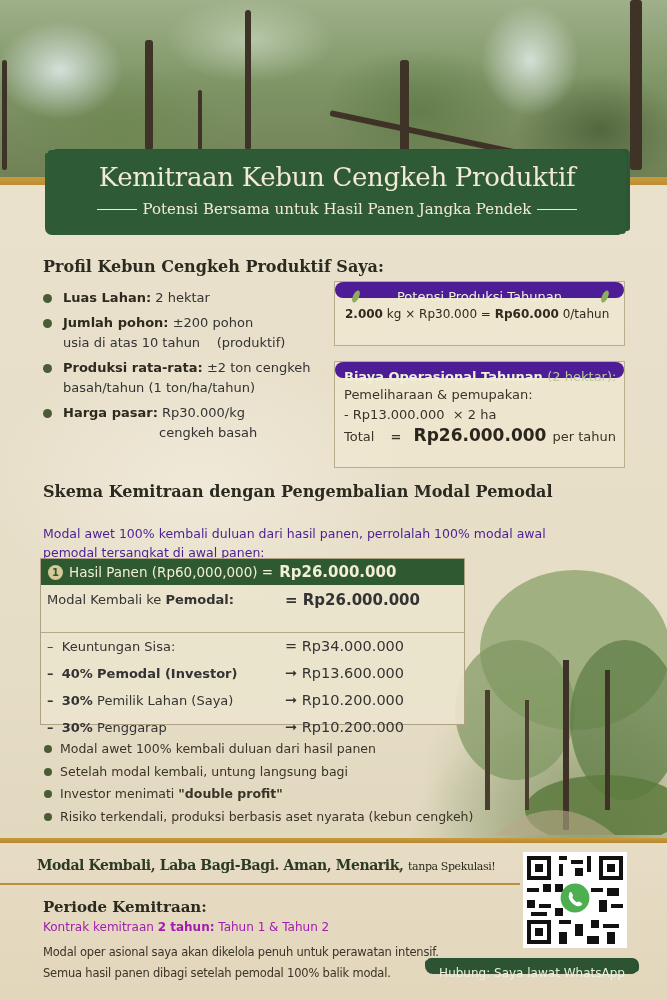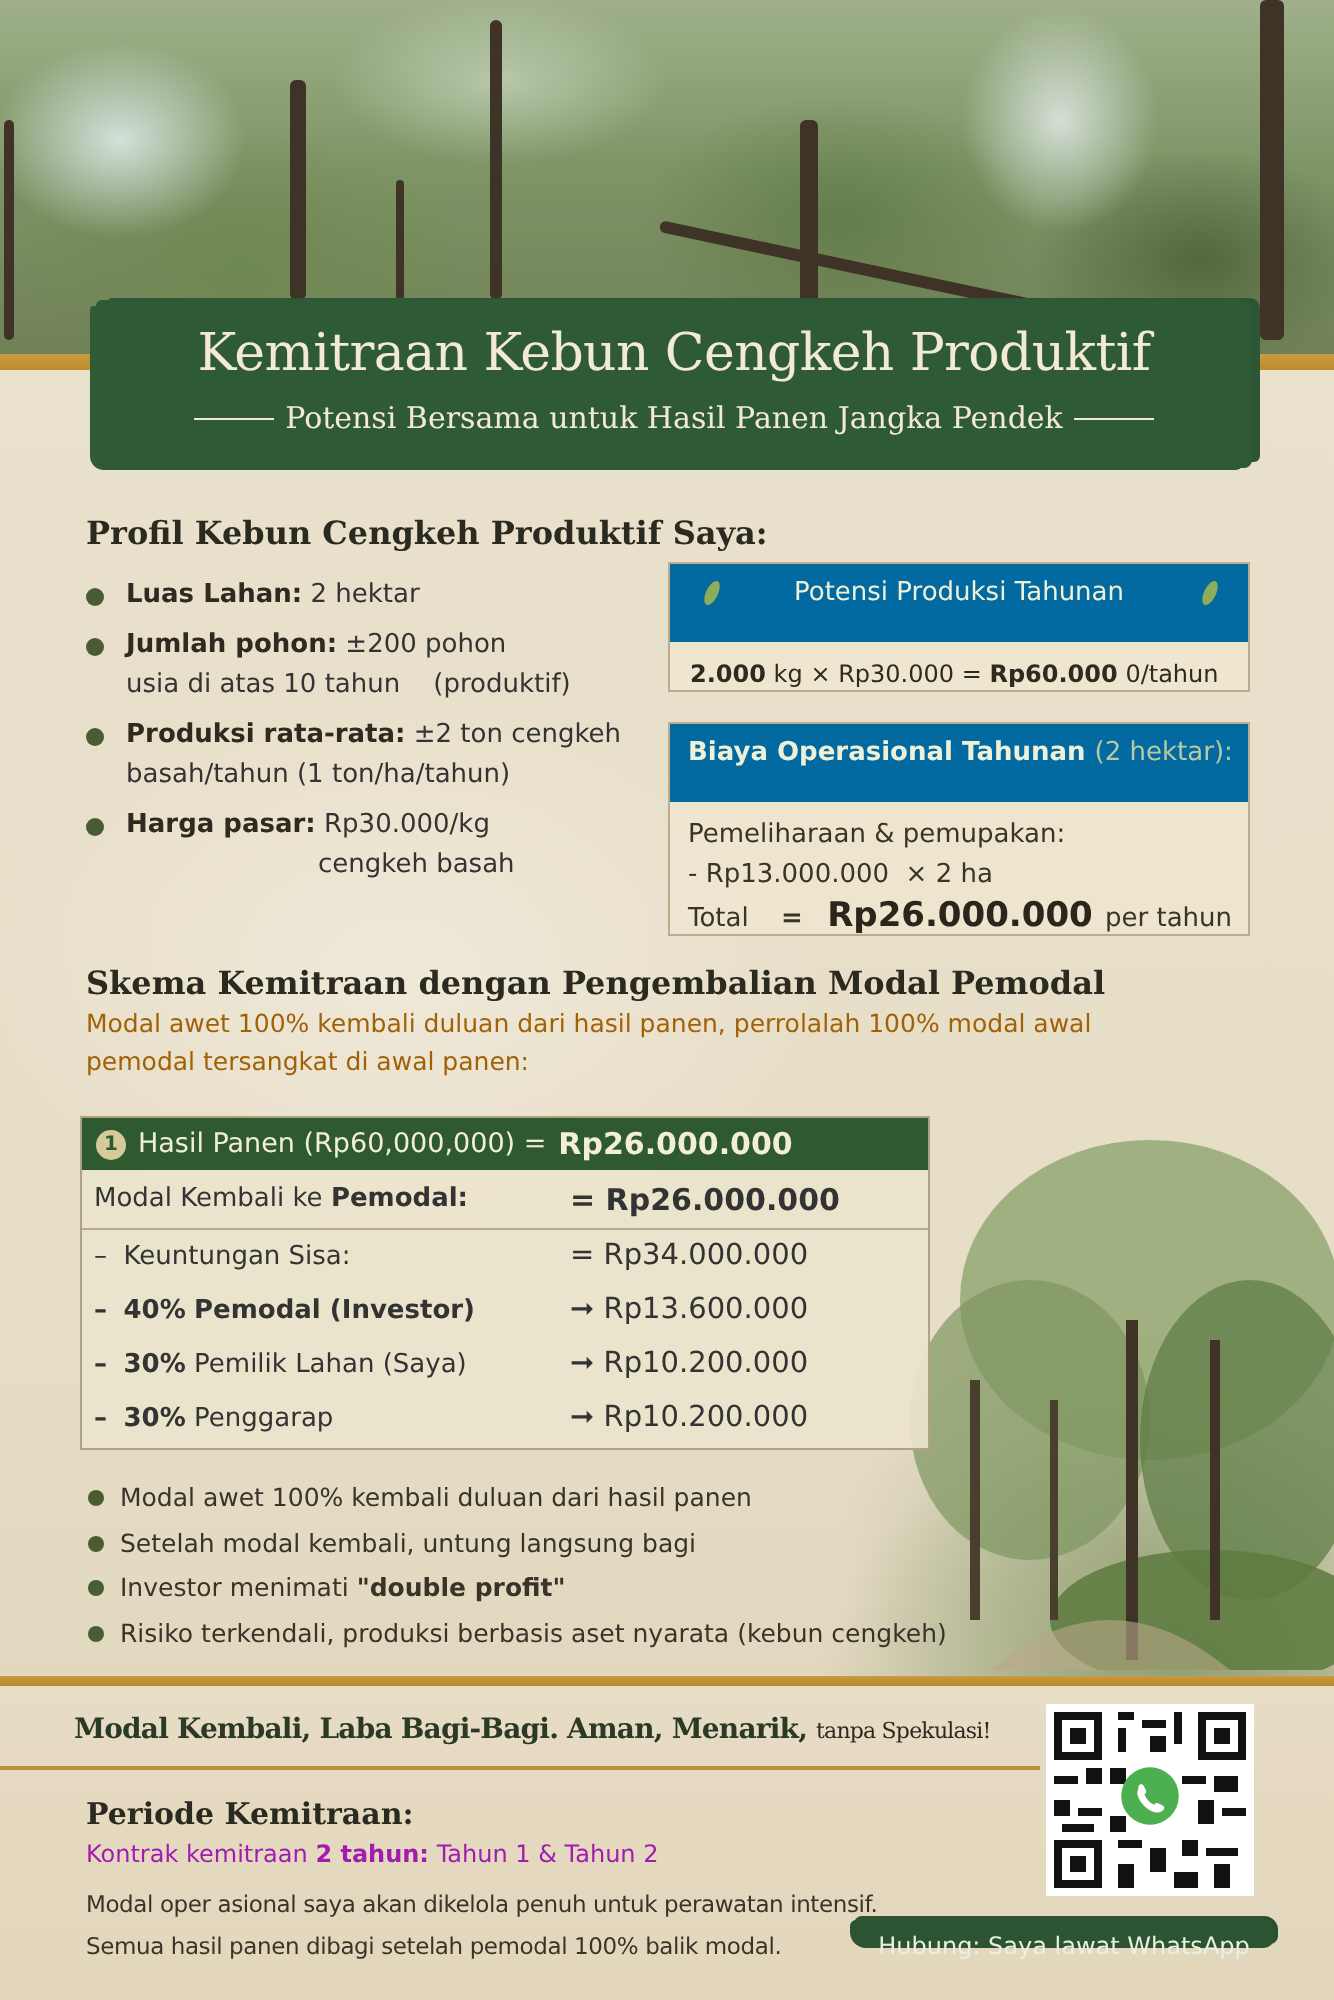--- a/index.html
+++ b/index.html
@@ -62,41 +62,41 @@
   }
   .profile-title { position: absolute; left: 43px; top: 257px; }
   .profile-list { position: absolute; left: 43px; top: 288px; width: 290px; list-style: none; font-size: 13px; line-height: 20px; color: #333; }
   .profile-list li { position: relative; padding-left: 20px; margin-bottom: 5px; }
   .profile-list li .dot { position: absolute; left: 0; top: 6px; width: 9px; height: 9px; border-radius: 50%; background: #4a5c34; }
   .profile-list b { font-weight: bold; color: #2e2a20; }
   .indent { display: block; }
   .indent-far { display: block; padding-left: 96px; }
   
   .box { position: absolute; border: 1px solid #b9ad8d; background: rgba(238,230,208,0.85); }
-  .box-head { background: #0369a1; color: #eef1d8; font-size: 13px; height: 39px; line-height: 29px; }
+  .box-head { background: #4c1d95; color: #eef1d8; font-size: 13px; height: 16px; line-height: 29px; border-radius: 11px; }
   .box-potensi { left: 334px; top: 281px; width: 291px; height: 65px; }
   .box-potensi .box-head { text-align: center; position: relative; }
   .leaf { position: absolute; top: 8px; width: 6px; height: 13px; border-radius: 50%; background: #8cae5a; transform: rotate(25deg); }
   .box-potensi .body { font-size: 12px; padding: 9px 0 0 10px; color: #2e2a20; }
   .box-biaya { left: 334px; top: 361px; width: 291px; height: 107px; }
   .box-biaya .box-head { padding-left: 9px; font-weight: bold; }
   .box-biaya .box-head .muted { font-weight: normal; color: #b9caa2; }
   .box-biaya .body { font-size: 13px; padding: 7px 0 0 9px; line-height: 20px; color: #3a3428; }
   .box-biaya .total-val { font-size: 17px; font-weight: bold; color: #2a261c; margin: 0 2px 0 8px; }
   
   .skema-title { position: absolute; left: 43px; top: 482px; }
-  .skema-desc { position: absolute; left: 43px; top: 502px; width: 560px; font-size: 12.5px; line-height: 19px; color: #a16207; }
+  .skema-desc { position: absolute; left: 43px; top: 524px; width: 560px; font-size: 12.5px; line-height: 19px; color: #4c1d95; }
   .table { position: absolute; left: 40px; top: 558px; width: 425px; height: 167px; border: 1px solid #aea282; background: rgba(236,228,205,0.92); }
   .table .thead { height: 26px; background: #2f5a2f; color: #f2eed8; font-size: 13.5px; line-height: 26px; padding-left: 7px; display: flex; align-items: center; gap: 6px; }
   .num-badge { width: 15px; height: 15px; border-radius: 50%; background: #d6c99a; color: #2f5a2f; font-size: 10px; font-weight: bold; text-align: center; line-height: 15px; }
   .thead .bold { font-weight: bold; font-size: 15px; }
   .row { display: flex; font-size: 13px; height: 27px; line-height: 27px; padding-left: 6px; color: #333; }
   .row .lbl { width: 238px; }
   .row .val { font-size: 14.5px; }
-  .row-modal { border-bottom: 1px solid #b4a989; height: 30px; line-height: 30px; }
+  .row-modal { border-bottom: 1px solid #b4a989; height: 48px; line-height: 30px; }
   .row-modal .val { font-weight: bold; font-size: 15px; }
   .row b { font-weight: bold; }
   .bullets2 { position: absolute; left: 43px; top: 738px; list-style: none; font-size: 12.5px; line-height: 22.5px; color: #3a3428; }
   .bullets2 li { position: relative; padding-left: 17px; }
   .bullets2 .dot { position: absolute; left: 1px; top: 7px; width: 8px; height: 8px; border-radius: 50%; background: #4a5c34; }
   
   .footer { position: absolute; left: 0; top: 843px; width: 667px; height: 157px; background: linear-gradient(180deg, #e7dcc4, #e2d6bb); }
   .footer-tagline { position: absolute; left: 37px; top: 857px; font-family: "DejaVu Serif", serif; font-size: 14px; font-weight: bold; color: #2b3a24; letter-spacing: -0.4px; }
   .footer-tagline .small { font-weight: normal; font-size: 11px; color: #2b2a20; }
   .footer-rule { position: absolute; left: 0; top: 883px; width: 520px; height: 2px; background: #b98f3e; }

